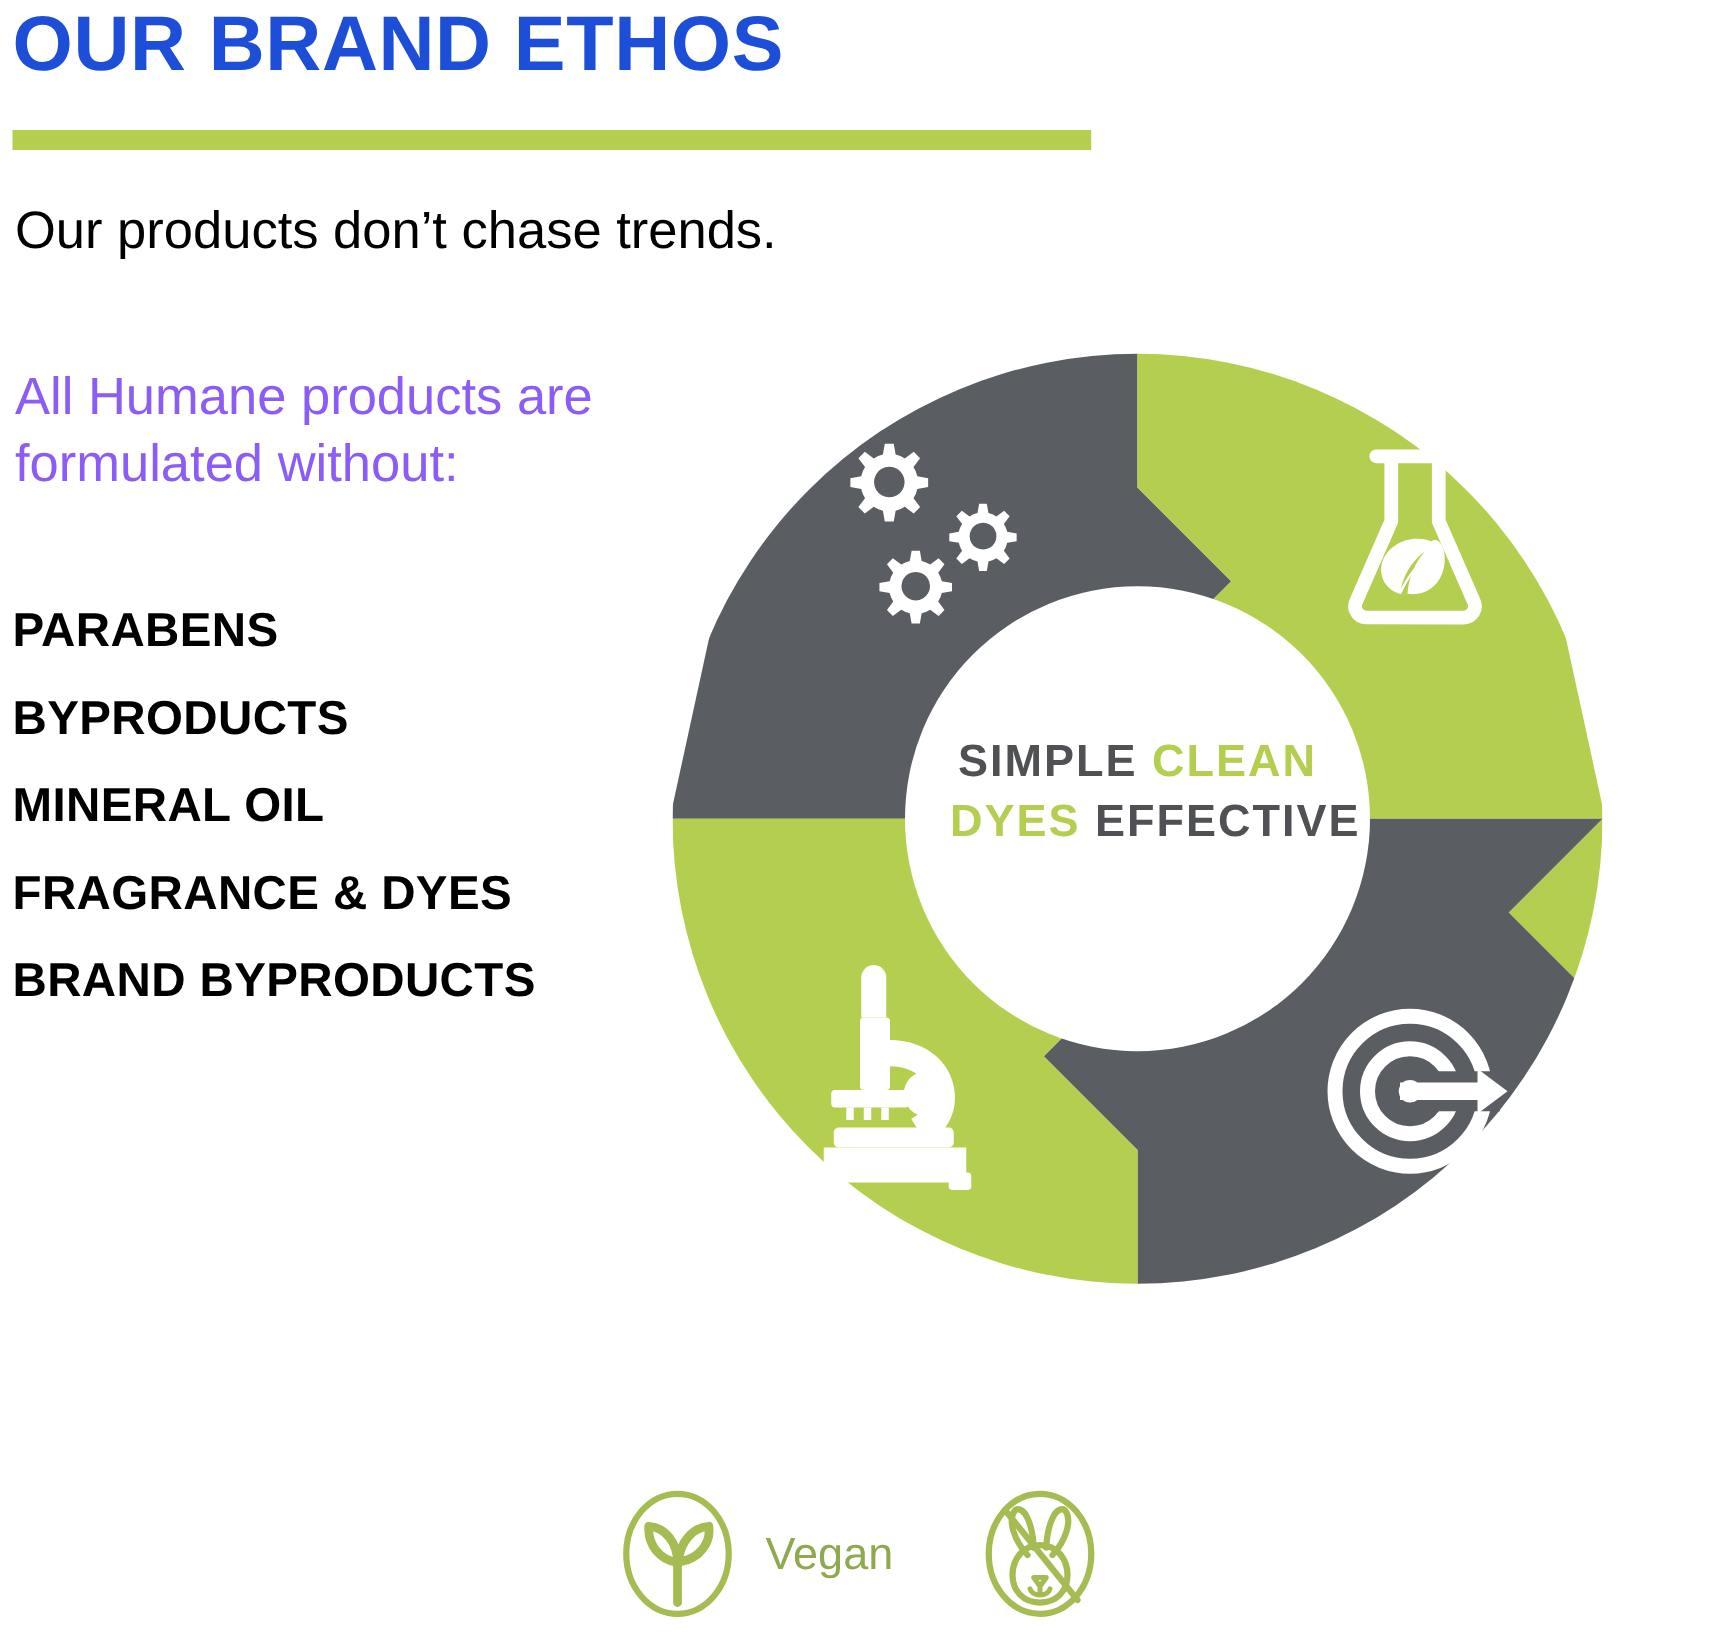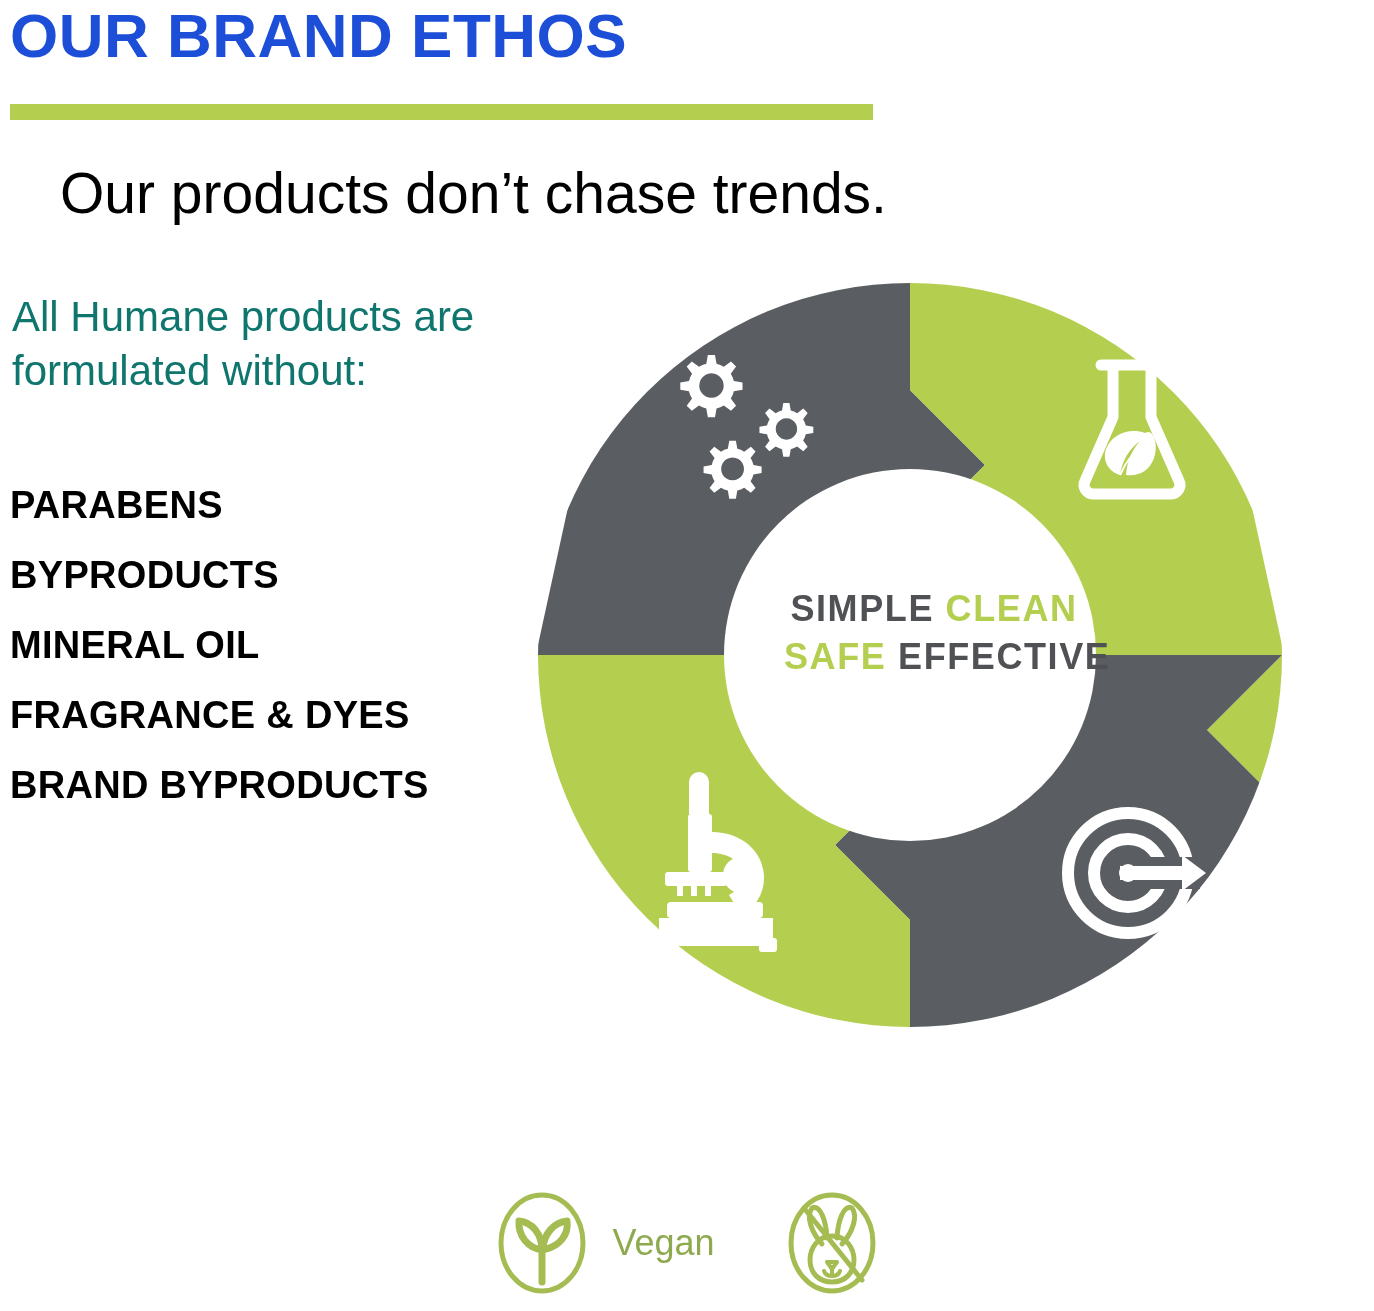--- a/index.html
+++ b/index.html
@@ -36,33 +36,32 @@
     width: 863px;
     height: 16px;
     background: #b4cf4f;
   }
 
   
   #tagline {
     position: absolute;
     left: 12px;
     top: 160px;
-    font-size: 57px;
+    font-size: 42px;
     font-weight: 400;
     color: #000000;
     white-space: nowrap;
-    margin-left: 48px;
   }
   #lead-in {
     position: absolute;
     left: 12px;
     top: 290px;
     font-size: 42px;
     font-weight: 400;
-    color: #0f766e;
+    color: #8b5cf6;
     line-height: 1.28;
     width: 620px;
   }
   #exclusion-list {
     position: absolute;
     left: 10px;
     top: 486px;
     width: 620px;
     list-style: none;
     margin: 0;
@@ -83,21 +82,21 @@
     position: absolute;
     left: 515px;
     top: 215px;
     width: 790px;
     height: 880px;
   }
   #ethos-wheel svg { display: block; }
 
   #wheel-center-text {
     position: absolute;
-    left: 784px;
+    left: 760px;
     top: 585px;
     width: 300px;
     text-align: center;
     font-size: 36px;
     font-weight: 700;
     letter-spacing: 1.6px;
     line-height: 1.32;
     white-space: nowrap;
   }
   #wheel-center-text .line { display: block; }
@@ -229,21 +228,21 @@
       </g>
     </svg>
   </div>
 
   <div id="wheel-center-text">
     <span class="line">
       <span class="w-gray">SIMPLE</span>
       <span class="w-green">CLEAN</span>
     </span>
     <span class="line">
-      <span class="w-green">SAFE</span>
+      <span class="w-green">DYES</span>
       <span class="w-gray">EFFECTIVE</span>
     </span>
   </div>
 
   <div id="badges">
 
     <div class="badge">
       <svg class="badge-mark" width="96" height="110" viewBox="0 0 96 110" xmlns="http://www.w3.org/2000/svg">
         <ellipse cx="48" cy="55" rx="41" ry="48" fill="none" stroke="#a5bc52" stroke-width="5"></ellipse>
 

